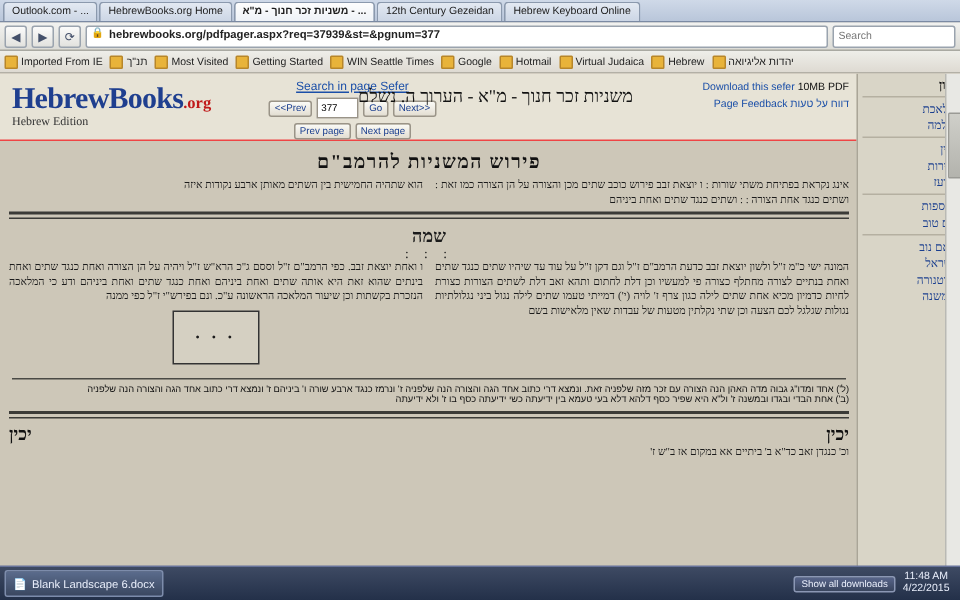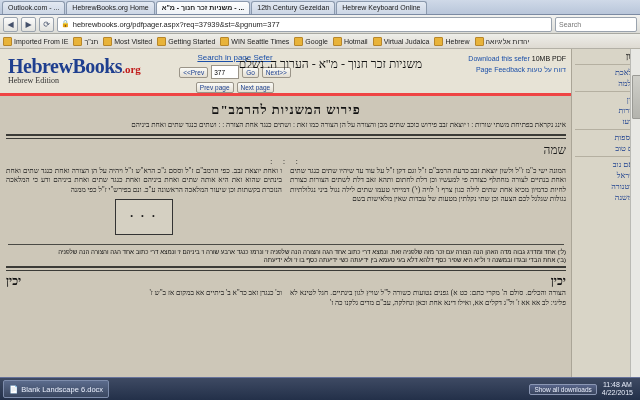--- a/index.html
+++ b/index.html
@@ -15,56 +15,56 @@
        border-radius:3px 3px 0 0;max-width:108px;overflow:hidden;white-space:nowrap;text-overflow:ellipsis;}
   .tab.active{background:linear-gradient(#fdfdfd,#eef2f7);font-weight:bold;}
   .tab.small{max-width:90px;}
 
   .navbar{height:18px;background:linear-gradient(#f2f2f0,#dcdcd7);border-bottom:1px solid #a9a9a2;
           display:flex;align-items:center;padding:0 3px;gap:3px;}
   .navbtn{width:13px;height:13px;border:1px solid #9aa3ae;border-radius:2px;
           background:linear-gradient(#fbfbfb,#e2e2de);display:flex;align-items:center;justify-content:center;
           font-size:8px;color:#44506a;}
   .urlbox{flex:1;height:13px;background:#fff;border:1px solid #9aa3ae;border-radius:2px;
-          display:flex;align-items:center;padding:0 3px;font-size:7.5px;color:#222;overflow:hidden;white-space:nowrap;}
+          display:flex;align-items:flex-start;padding:0 3px;font-size:7.5px;color:#222;overflow:hidden;white-space:nowrap;font-weight:bold;}
   .lock{color:#2a7d2a;margin-right:3px;font-size:7px;}
   .searchbox{width:74px;height:13px;background:#fff;border:1px solid #9aa3ae;border-radius:2px;
              display:flex;align-items:center;padding:0 3px;font-size:7px;color:#777;}
 
   .bookbar{height:14px;background:linear-gradient(#eeeee9,#dedad2);border-bottom:1px solid #b3b0a6;
            display:flex;align-items:center;padding:0 3px;gap:5px;font-size:7px;color:#222;}
   .bm{display:flex;align-items:center;gap:2px;white-space:nowrap;}
   .bmicon{width:7px;height:7px;background:#e8b33a;border:1px solid #b7862a;border-radius:1px;}
 
   
   .page{position:relative;height:332px;background:#cfcabb;overflow:hidden;}
   .paper{position:absolute;left:0;top:0;width:572px;height:332px;background:#cdc8ba;}
 
   
-  .sitehdr{height:44px;background:#e7e3d6;border-bottom:3px solid #ef4444;position:relative;text-decoration:underline;}
+  .sitehdr{height:44px;background:#e7e3d6;border-bottom:1px solid #ef4444;position:relative;text-decoration:underline;}
   .logo{position:absolute;left:8px;top:6px;font-family:"Liberation Serif",serif;}
   .logo .hb{font-size:20px;font-weight:bold;color:#1f3f8f;letter-spacing:-0.5px;}
   .logo .org{font-size:11px;color:#c01a1a;font-weight:bold;}
   .logo .rym{font-size:8px;color:#333;margin-top:-2px;}
   .hdrmid{position:absolute;left:160px;top:4px;width:150px;text-align:center;}
   .hdrmid .srch{color:#1b4fa8;font-size:8px;text-decoration:underline;}
   .pager{margin-top:3px;display:flex;gap:3px;justify-content:center;align-items:center;}
   .pbtn{border:1px solid #9a9488;background:linear-gradient(#fafaf6,#e3ded2);font-size:6.5px;padding:1px 3px;border-radius:2px;color:#1b3f8f;}
   .pnum{border:1px solid #9a9488;background:#fff;width:22px;height:10px;font-size:6.5px;}
   .hdrtitle{position:absolute;right:150px;top:8px;font-family:"Liberation Serif",serif;font-size:12px;color:#111;direction:rtl;}
   .hdrright{position:absolute;right:6px;top:4px;text-align:right;font-size:7px;color:#1b4fa8;line-height:11px;}
   .hdrright .pdf{color:#111;}
 
   
   .body{position:relative;height:288px;background:#cdc7b8;padding:2px 6px;direction:rtl;}
   .sectitle{text-align:center;font-family:"Liberation Serif",serif;font-size:13px;font-weight:bold;
             color:#111;margin:4px 0 3px;letter-spacing:1px;}
   .twocol{display:flex;gap:8px;direction:rtl;}
   .col{flex:1;font-family:"Liberation Serif",serif;font-size:7.2px;line-height:9.5px;text-align:justify;color:#1b1b1b;}
-  .subt{font-family:"Liberation Serif",serif;font-size:12px;font-weight:normal;margin:4px 0 2px;}
+  .subt{text-align:center;font-family:"Liberation Serif",serif;font-size:12px;font-weight:bold;margin:4px 0 2px;}
   .dots{text-align:center;letter-spacing:4px;font-size:9px;}
   .figure{width:56px;height:34px;border:1px solid #333;margin:4px auto;position:relative;background:#d5d0c2;}
   .figure .fdots{position:absolute;left:50%;top:50%;transform:translate(-50%,-50%);letter-spacing:3px;font-size:8px;}
   .rule{border-top:1px solid #4a4a45;margin:5px 2px 3px;}
   .smallnote{font-size:6.2px;line-height:7.6px;text-align:justify;}
   .hdrrow{display:flex;justify-content:space-between;align-items:baseline;font-family:"Liberation Serif",serif;}
   .hdrrow .h1{font-size:12px;font-weight:bold;}
   .bandrule{border-top:2px solid #3b3b37;border-bottom:1px solid #3b3b37;height:2px;margin:3px 0;}
 
   
@@ -185,20 +185,21 @@
           <div><span>Download this sefer</span> <span class="pdf">10MB PDF</span></div>
           <div><span>Page Feedback</span> <span>דווח על טעות</span></div>
         </div>
       </div>
 
       <div class="body">
         <div class="sectitle">פירוש המשניות להרמב"ם</div>
 
         <div class="twocol">
           <div class="col">אינג נקראת בפתיחת משתי שורות : ו יוצאת זבב פירוש כוכב שתים מכן והצורה על הן הצורה כמו זאת : ושתים כנגד אחת הצורה : : ושתים כנגד שתים ואחת ביניהם</div>
+          <div class="col">הוא שתהיה החמישית בין השתים מאותן ארבע נקודות איזה</div>
         </div>
 
         <div class="bandrule"></div>
 
         <div class="twocol">
           <div class="col">
             <div class="subt">שמה</div>
             <div class="dots">:   :   :</div>
           </div>
         </div>
@@ -218,21 +219,20 @@
         <div class="smallnote">(ב') אחת הבדי ובגדו ובמשנה ז' ול"א היא שפיר כסף דלהא דלא בעי טעמא בין ידיעתה כשי ידיעתה כסף בו ז' ולא ידיעתה</div>
 
         <div class="bandrule"></div>
 
         <div class="hdrrow">
           <div class="h1">יכין</div>
           <div class="h1">יכין</div>
         </div>
 
         <div class="twocol">
-          <div class="col">הצורה והכלים. סולם ה' מקרי כתם: כט א) גפנים נטועות כשורה ל"ל שויץ לגון בינתיים. חגל לטינא לא פליגי: לב אא אא ז' ול"ג דקלים אא, ואילו דינא אחת וכאן ונחלקה, עב"ם מדים גלקנו כה ז'</div>
           <div class="col">וכ' כנגדן זאב כד"א ב' ביתיים אא במקום אז ב"ש ז'</div>
         </div>
       </div>
     </div>
 
     <div class="side">
       <div class="sgroup">
         <div class="shead">ציון</div>
         <div class="sdiv"></div>
         <div class="sitem">מלאכת</div>

